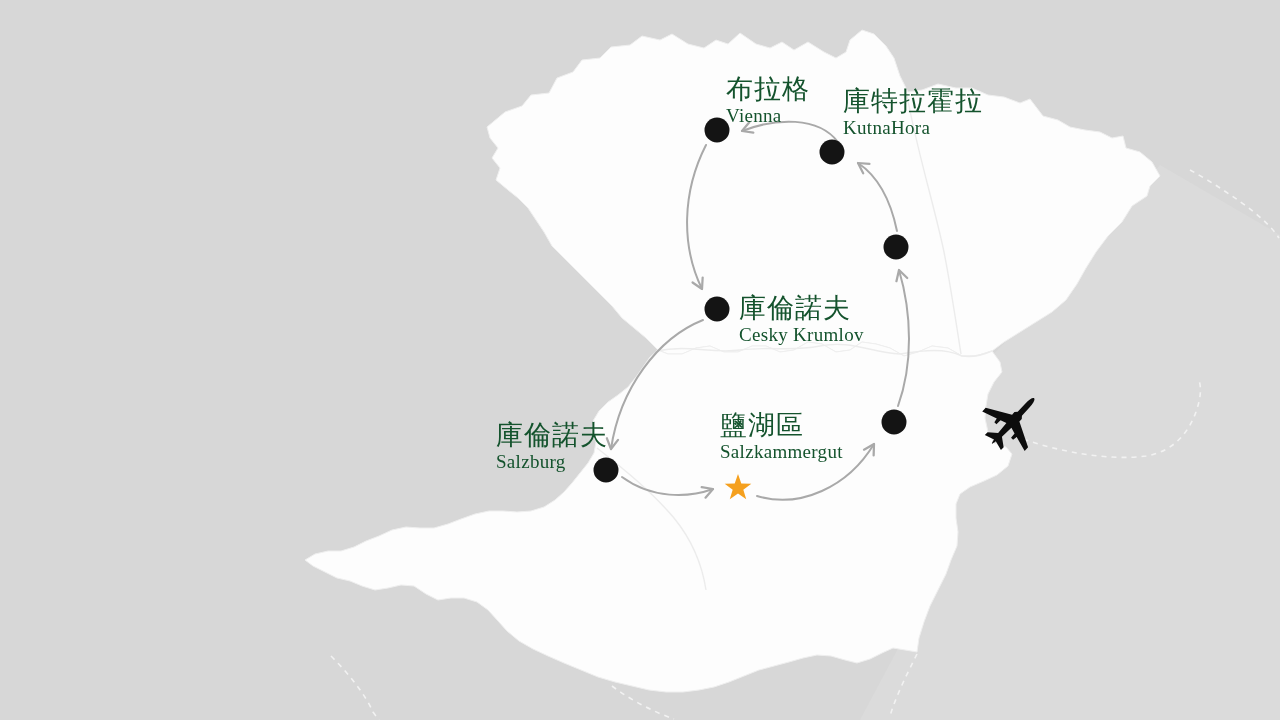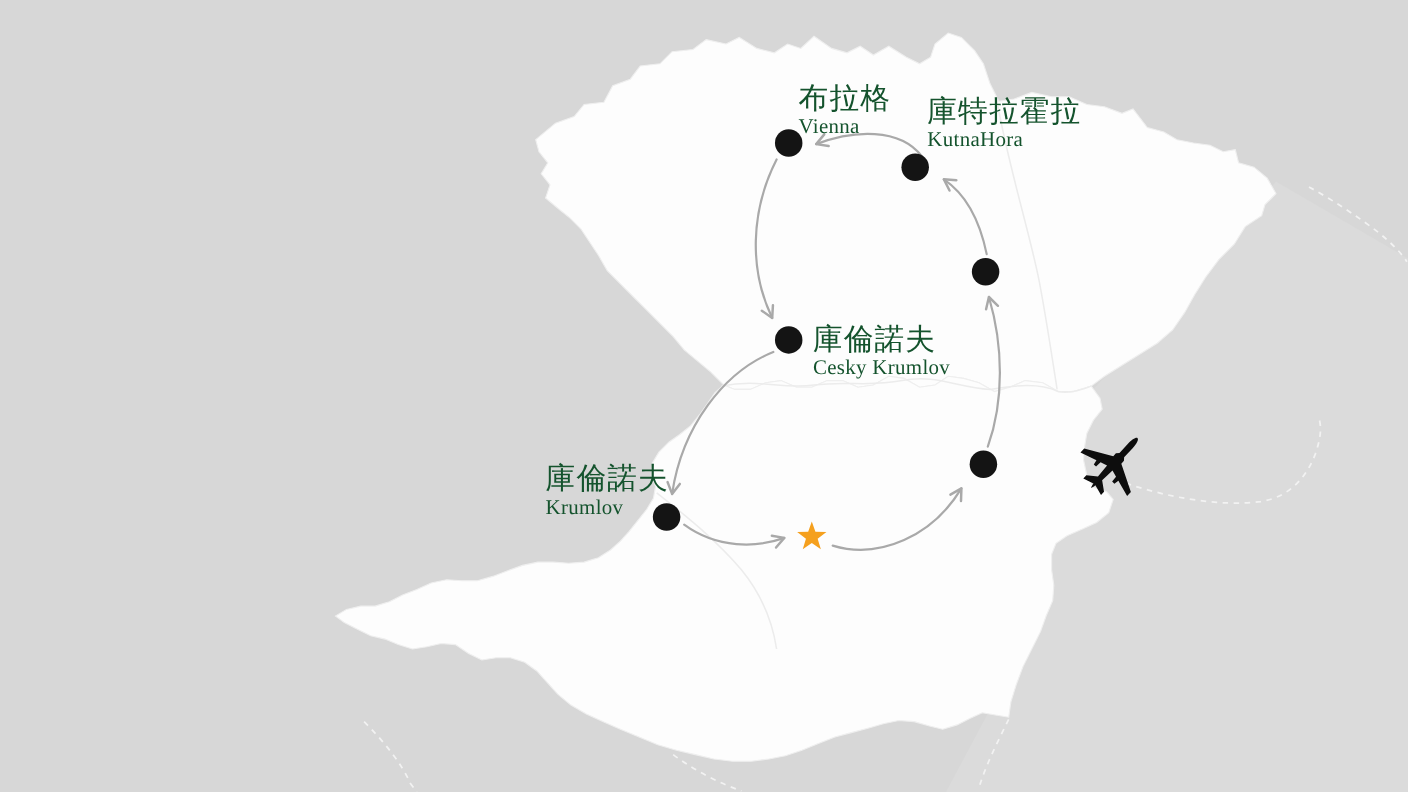--- a/index.html
+++ b/index.html
@@ -126,18 +126,22 @@
   </div>
 
 
   <div class="city-label" style="left:739px; top:293px">
     <div class="zh">庫倫諾夫</div>
     <div class="en">Cesky Krumlov</div>
   </div>
 
   <div class="city-label" style="left:496px; top:420px">
     <div class="zh">庫倫諾夫</div>
-    <div class="en">Krumlov</div>
+    <div class="en">Salzburg</div>
   </div>
 
+  <div class="city-label" style="left:720px; top:410px">
+    <div class="zh">鹽湖區</div>
+    <div class="en">Salzkammergut</div>
+  </div>
 
 
 </div>
 
 </body></html>

